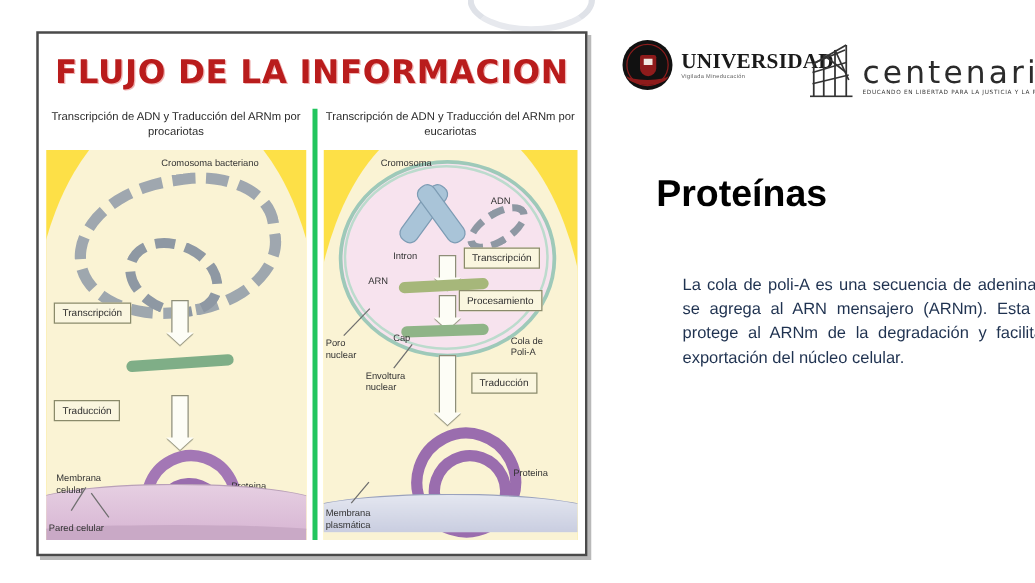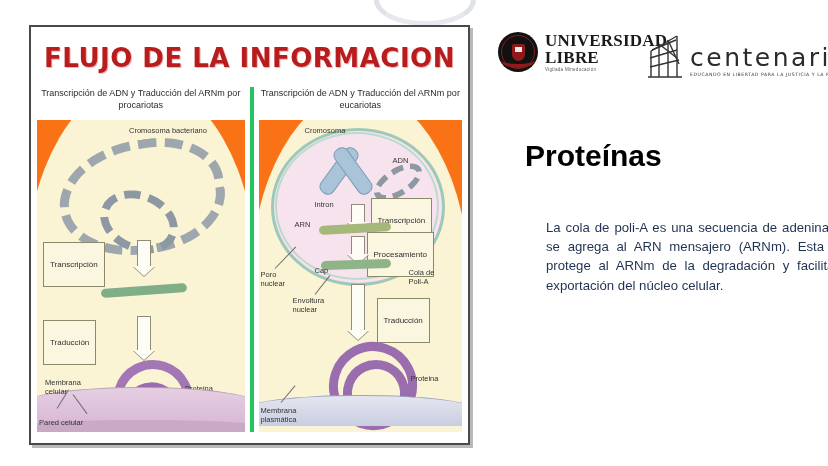--- a/index.html
+++ b/index.html
@@ -35,21 +35,21 @@
   .col{width:50%;position:relative;}
   .col.left{padding-right:5px;box-sizing:border-box;}
   .col.right{padding-left:5px;box-sizing:border-box;border-left:4px solid #22c55e;}
   .col-sub{
     text-align:center;font-size:9px;font-weight:normal;color:#2b2b2b;
     line-height:1.35;height:30px;
   }
 
   
   .panel{
-    position:relative;height:312px;background:#f97316;
+    position:relative;height:312px;background:#fde047;
     overflow:hidden;margin-top:3px;
   }
   
   .proka-body{
     position:absolute;left:-6%;top:-40px;width:112%;height:400px;
     background:#faf3d4;border-radius:50% 50% 0 0;
   }
   .membrane{
     position:absolute;left:-8%;bottom:8px;width:116%;height:36px;
     border-radius:50% 50% 0 0;
@@ -81,21 +81,21 @@
     background:linear-gradient(#e4e7f0,#c9cde0);
     border-top:1px solid #9aa2bd;
   }
 
   
   .lbl{position:absolute;font-size:7.5px;color:#343434;line-height:1.25;
        font-family:"Liberation Sans", sans-serif;}
   .boxlbl{
     position:absolute;font-size:8px;color:#2f2f2f;
     border:1px solid #8a8a6a;background:#faf6df;
-    padding:17px 6px;white-space:nowrap;
+    padding:3px 6px;white-space:nowrap;
   }
   .arrow{
     position:absolute;width:12px;
     background:#fdfdf6;border:1px solid #8e8e78;
   }
   .arrow:after{
     content:"";position:absolute;left:-5px;bottom:-9px;
     border-left:11px solid transparent;border-right:11px solid transparent;
     border-top:10px solid #fdfdf6;
     filter:drop-shadow(0 1px 0 #8e8e78);
@@ -283,21 +283,20 @@
 
   <div class="logos">
 
     <div class="logo-ul">
       <div class="seal">
         <div class="shield"></div>
         <div class="seal-arc"></div>
       </div>
       <div class="ul-text">
         <div class="ul-l1">UNIVERSIDAD</div>
-        <div class="ul-l2">LIBRE</div>
         <div class="ul-l3">Vigilada Mineducación</div>
       </div>
     </div>
 
     <div class="logo-cent">
       <div class="tower">
         <svg width="40" height="44" viewBox="0 0 40 44">
           <g stroke="#333" stroke-width="1.4" fill="none">
             <line x1="5" y1="43" x2="5" y2="17"></line>
             <line x1="13" y1="43" x2="13" y2="10"></line>

